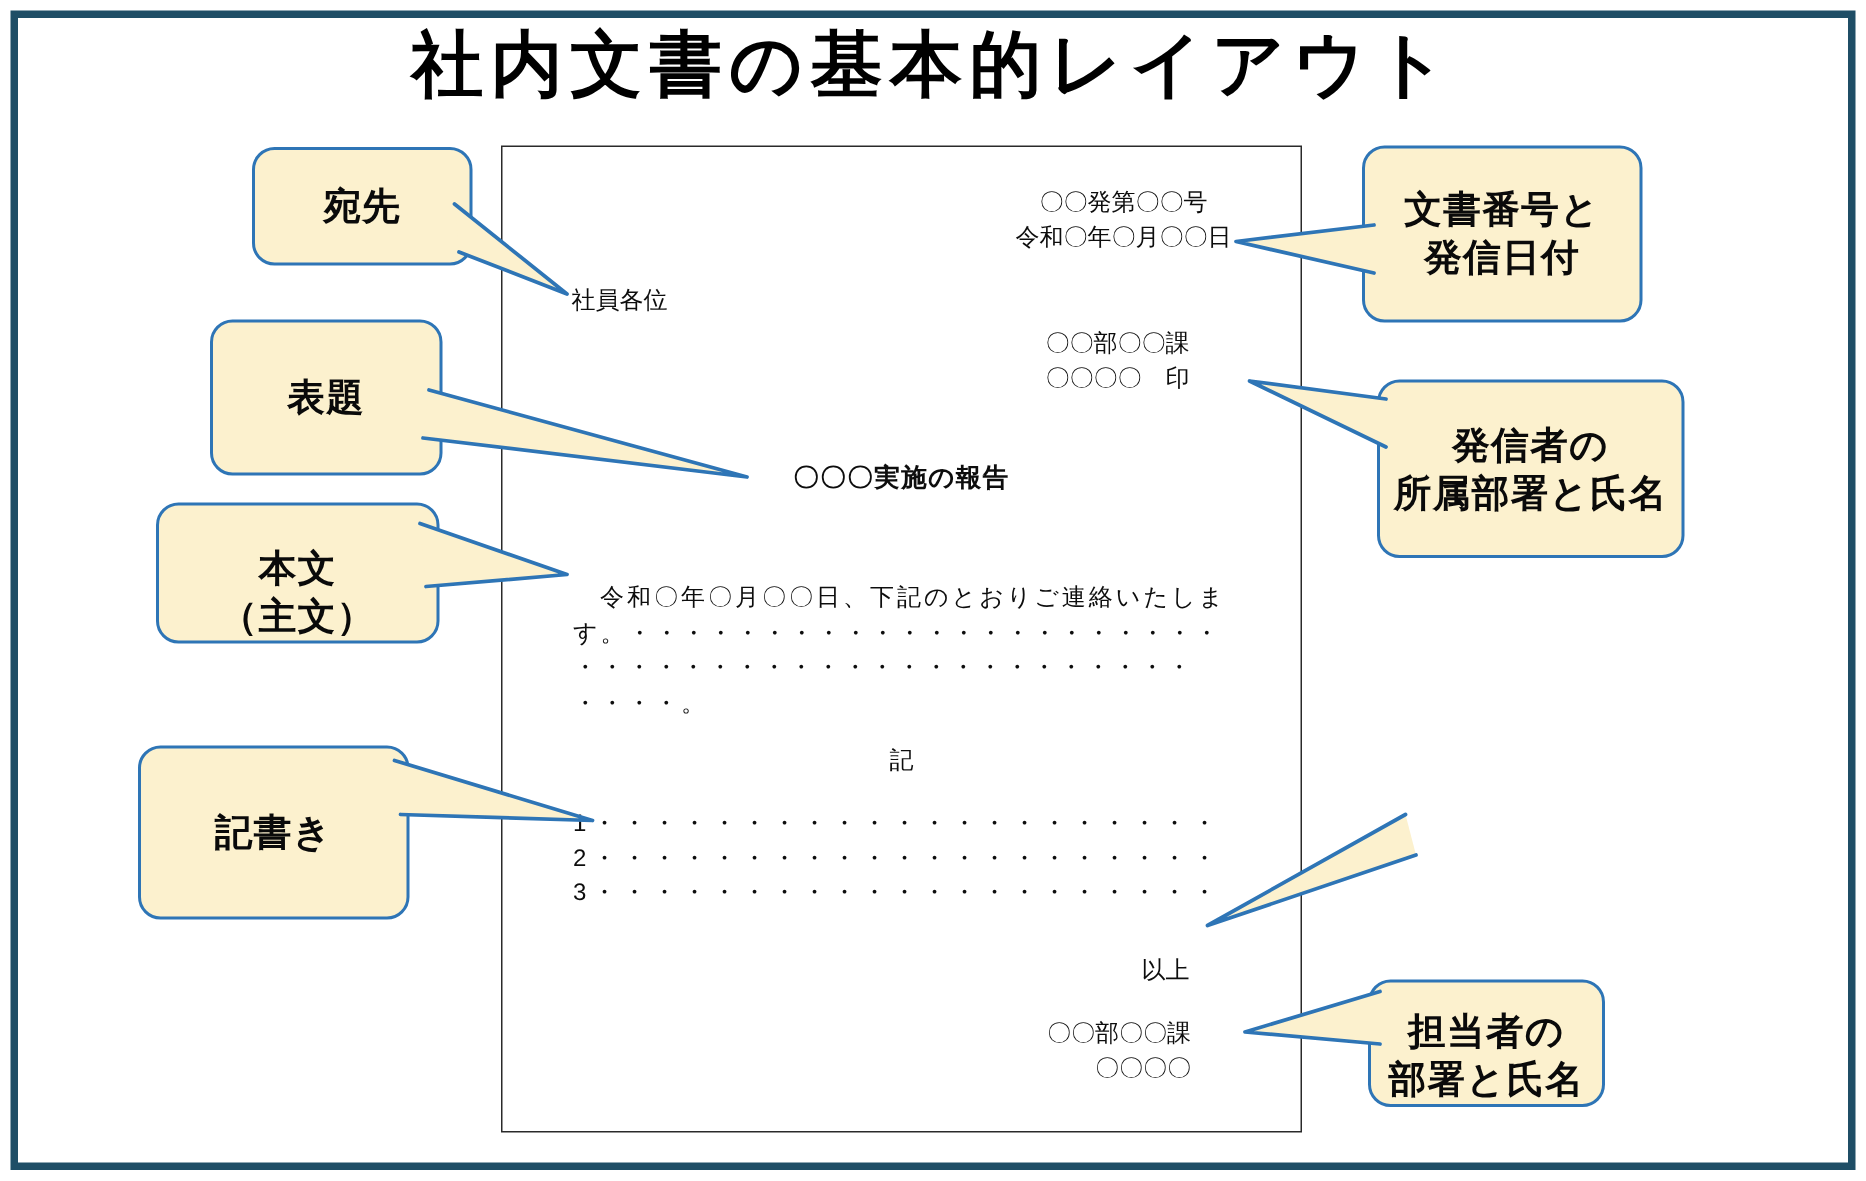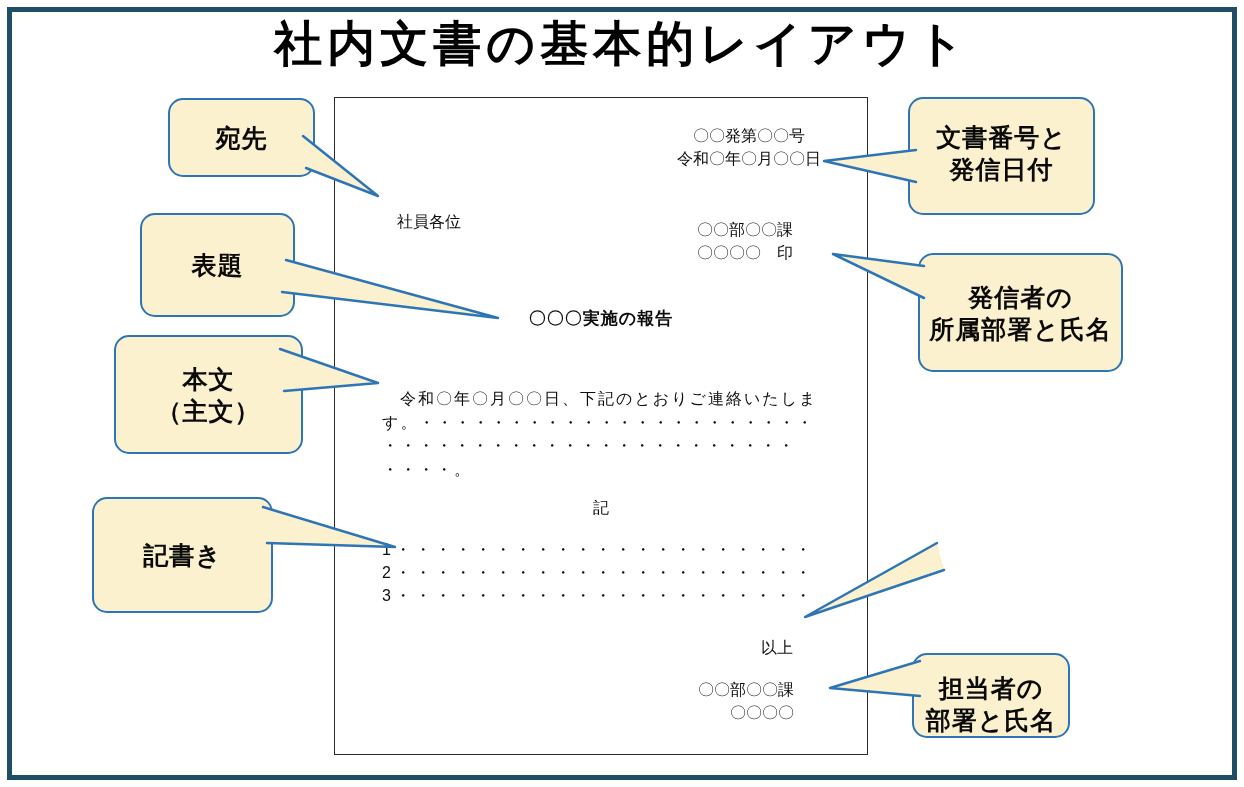--- a/index.html
+++ b/index.html
@@ -19,43 +19,43 @@
     letter-spacing:5px;line-height:60px;
   }
   
   #document{
     position:absolute;left:334px;top:97px;width:534px;height:658px;
     background:#ffffff;border:1.5px solid #2a2a2a;box-sizing:border-box;
     color:#0d0d0d;font-size:16px;z-index:2;
   }
   .doc-abs{position:absolute;line-height:23px;}
   #doc-header-right{top:26px;right:46px;text-align:center;}
-  #doc-addressee{left:62px;top:91px;margin-top:21px;}
+  #doc-addressee{left:46px;top:91px;}
   #doc-sender{top:120px;right:74px;text-align:right;}
   #doc-subject{top:209px;left:0;width:100%;text-align:center;font-weight:bold;font-size:17px;letter-spacing:1px;}
   #doc-body{left:47px;top:289px;right:48px;line-height:23.5px;letter-spacing:2px;}
   #doc-ki{top:398px;left:0;width:100%;text-align:center;}
   #doc-list{left:47px;top:440px;line-height:23px;letter-spacing:4px;}
   #doc-closing{top:538px;right:74px;}
   #doc-contact{top:580px;right:73px;text-align:right;}
   
   .callout{
     position:absolute;background:#FCF1CE;border:2.5px solid #2E75B6;
     border-radius:15px;box-sizing:border-box;z-index:4;
     display:flex;align-items:center;justify-content:center;
   }
   .callout-label{
     font-size:25px;font-weight:bold;color:#0a0a0a;text-align:center;
     line-height:1.28;white-space:pre-line;letter-spacing:1px;
   }
   #callout-atesaki   {left:168px;top:98px; width:147px;height:79px;}
   #callout-hyodai    {left:140px;top:213px;width:155px;height:104px;}
-  #callout-honbun    {left:114px;top:335px;width:189px;height:119px;}
+  #callout-honbun    {left:104px;top:335px;width:189px;height:94px;align-items:flex-end;}
   #callout-kigaki    {left:92px; top:497px;width:181px;height:116px;}
-  #callout-bunsho    {left:908px;top:97px; width:187px;height:118px;font-family:Liberation Mono, monospace;}
+  #callout-bunsho    {left:908px;top:97px; width:187px;height:118px;}
   #callout-hasshinsha{left:918px;top:253px;width:205px;height:119px;}
   #callout-musubi    {left:933px;top:485px;width:159px;height:90px;}
   #callout-tantosha  {left:912px;top:653px;width:158px;height:85px;align-items:flex-end;}
   
   #tails{position:absolute;left:0;top:0;z-index:5;pointer-events:none;}
   #tails path{fill:#FCF1CE;stroke:#2E75B6;stroke-width:2.5;stroke-linejoin:round;stroke-linecap:round;}
 </style>
 </head>
 <body>
 

